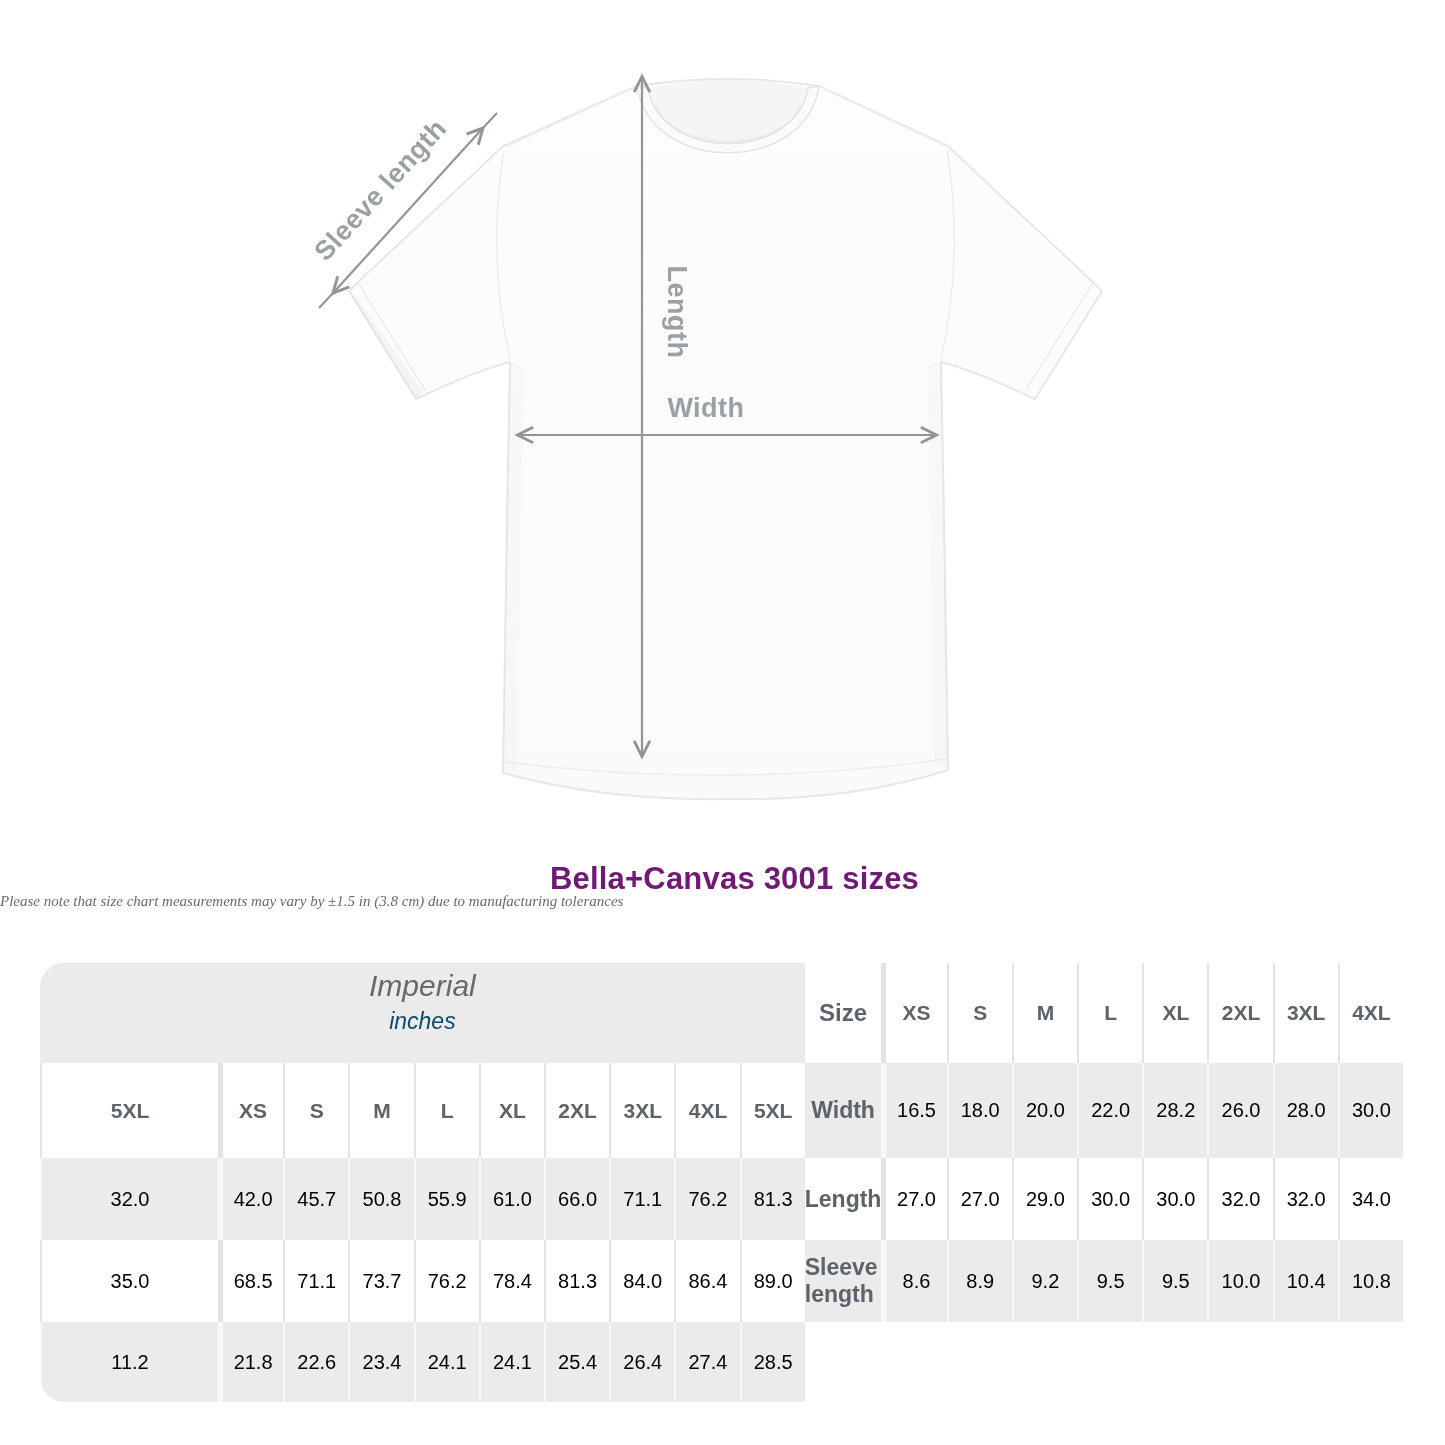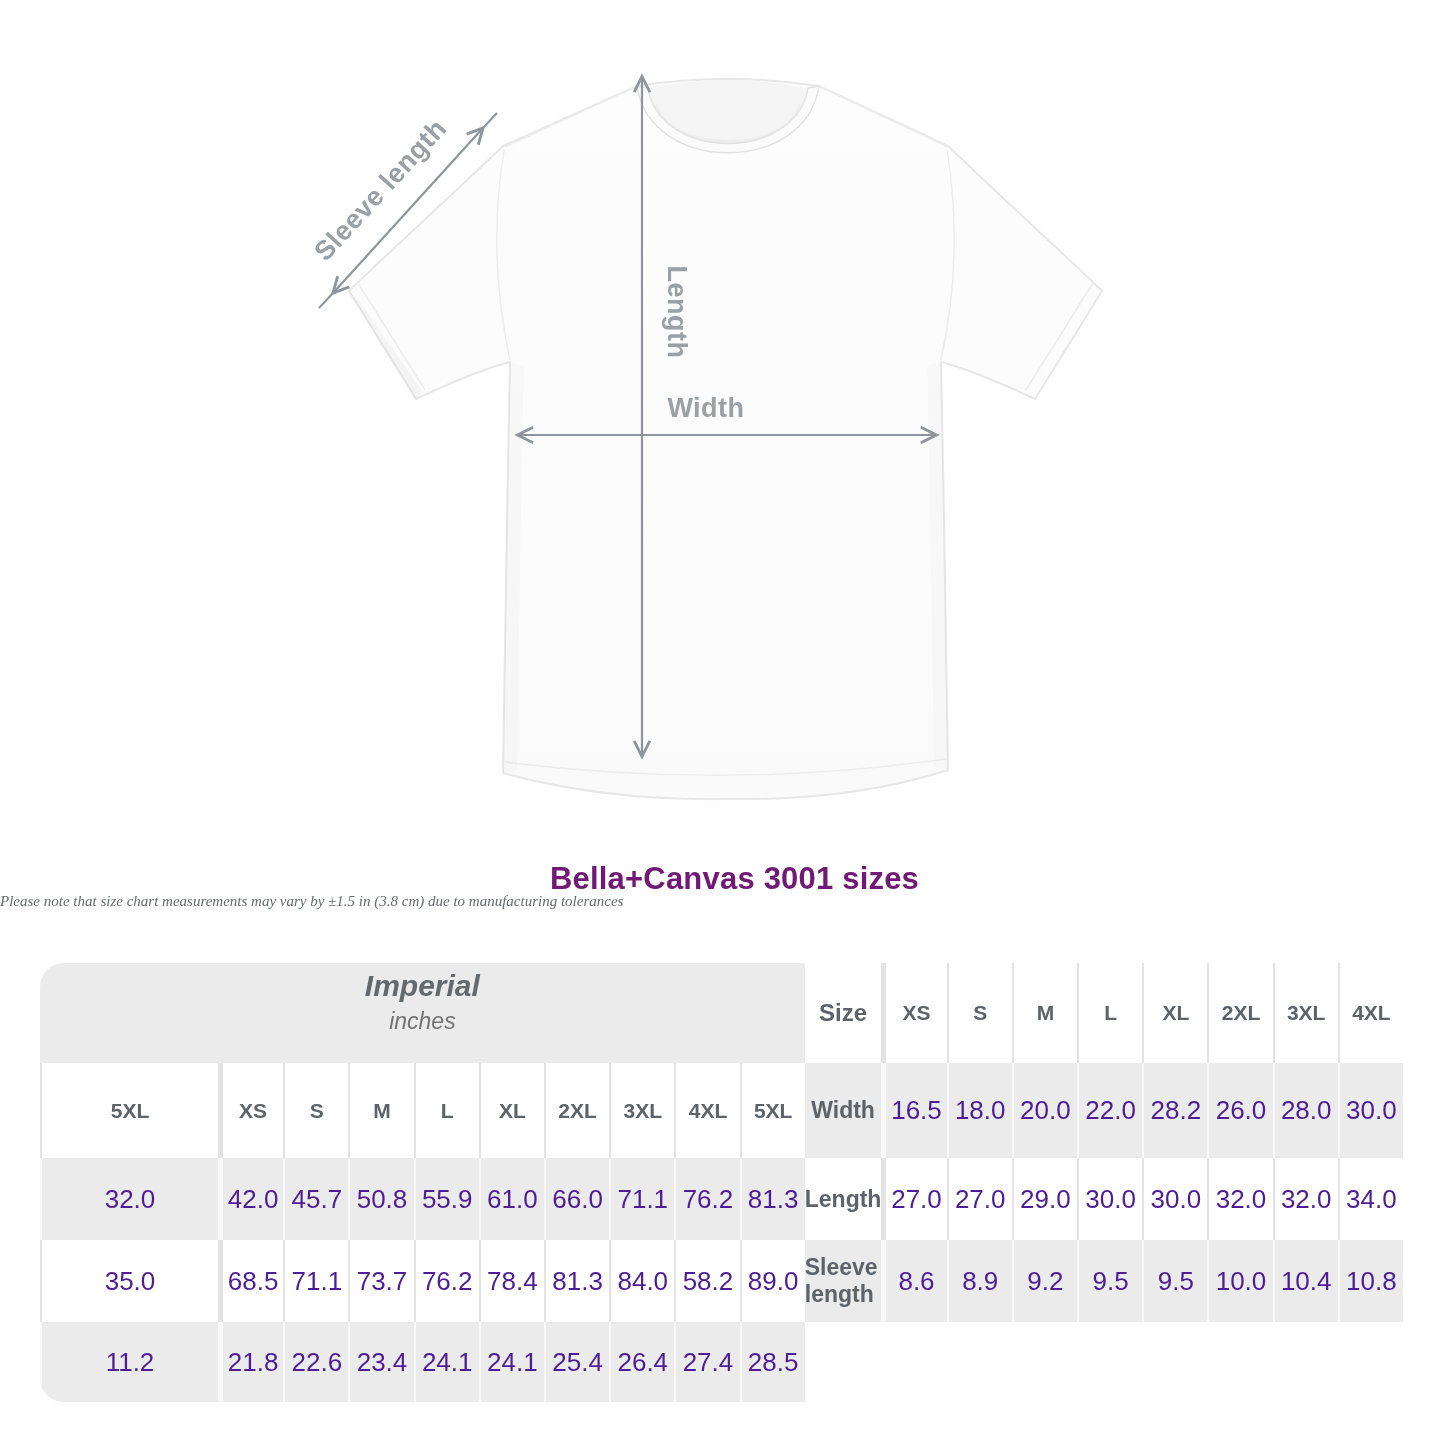--- a/index.html
+++ b/index.html
@@ -33,35 +33,35 @@
     grid-template-columns:178px repeat(18, 1fr);
     grid-template-rows:100px 95px 82px 82px 80px;
   }
   .gcell {
     grid-row:1; background:#ebebeb;
     display:flex; flex-direction:column; align-items:center; justify-content:center;
     gap:5px; padding-bottom:22px;
   }
   .gcell.imperial { grid-column:1 / span 10; }
   .gcell.metric   { grid-column:11 / span 9; }
-  .g-name { font-weight:bold; font-style:italic; font-size:30px; color:#64696e; }
-  .g-unit { font-style:italic; font-size:23px; color:#737373; }
+  .g-name { font-weight:normal; font-style:italic; font-size:30px; color:#64696e; }
+  .g-unit { font-style:italic; font-size:23px; color:#0c4a6e; }
 
   .c {
     display:flex; align-items:center; justify-content:center;
     background:#ffffff; border-left:2px solid #e3e3e3;
   }
   .c.nb     { border-left:none; }
   .c.gray   { background:#ebebeb; border-left-color:#f8f8f8; }
   .c.gstart { border-left-width:5px; }
 
   .head     { font-weight:bold; font-size:21px; color:#5d6368; }
   .corner   { font-size:24px; }
   .rowlabel { font-weight:bold; font-size:23px; color:#5d6368; }
-  .val      { font-size:26px; color:#4c1d95; }
+  .val      { font-size:20px; color:#000000; }
 </style>
 </head>
 <body>
 
 <div class="shirt-wrap">
   <svg width="1445" height="832" viewBox="0 0 1445 832" xmlns="http://www.w3.org/2000/svg">
     <defs>
       <marker id="arr" viewBox="0 0 14 14" refX="11" refY="7" markerWidth="10" markerHeight="10" orient="auto-start-reverse">
         <path d="M2,2 L12,7 L2,12" fill="none" stroke="#8f959a" stroke-width="1.8"></path>
       </marker>
@@ -177,21 +177,21 @@
       <div class="c val">32.0</div>
       <div class="c val">34.0</div>
       <div class="c val">35.0</div>
       <div class="c val gstart">68.5</div>
       <div class="c val">71.1</div>
       <div class="c val">73.7</div>
       <div class="c val">76.2</div>
       <div class="c val">78.4</div>
       <div class="c val">81.3</div>
       <div class="c val">84.0</div>
-      <div class="c val">58.2</div>
+      <div class="c val">86.4</div>
       <div class="c val">89.0</div>
       <div class="c rowlabel nb gray">Sleeve length</div>
       <div class="c val gray gstart">8.6</div>
       <div class="c val gray">8.9</div>
       <div class="c val gray">9.2</div>
       <div class="c val gray">9.5</div>
       <div class="c val gray">9.5</div>
       <div class="c val gray">10.0</div>
       <div class="c val gray">10.4</div>
       <div class="c val gray">10.8</div>

